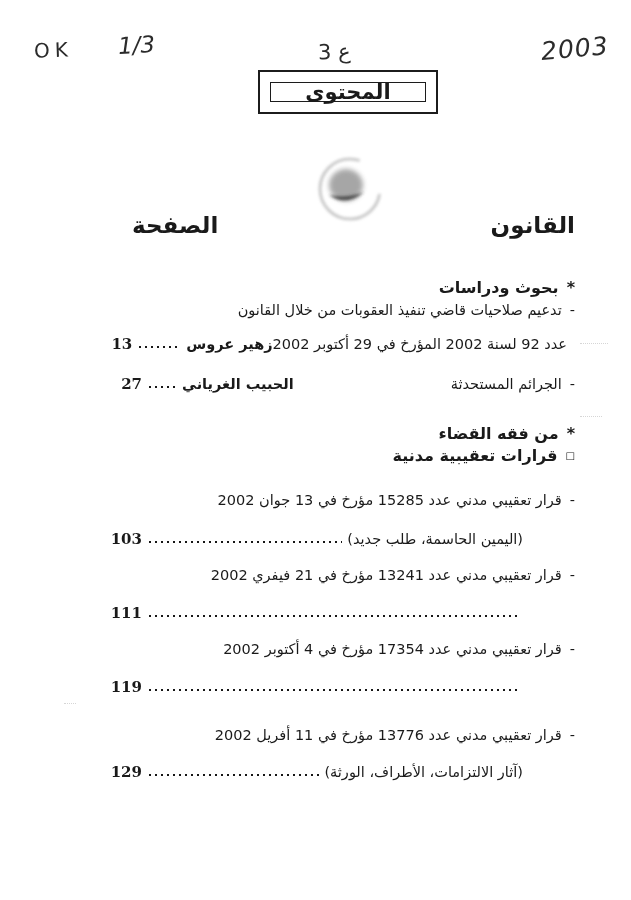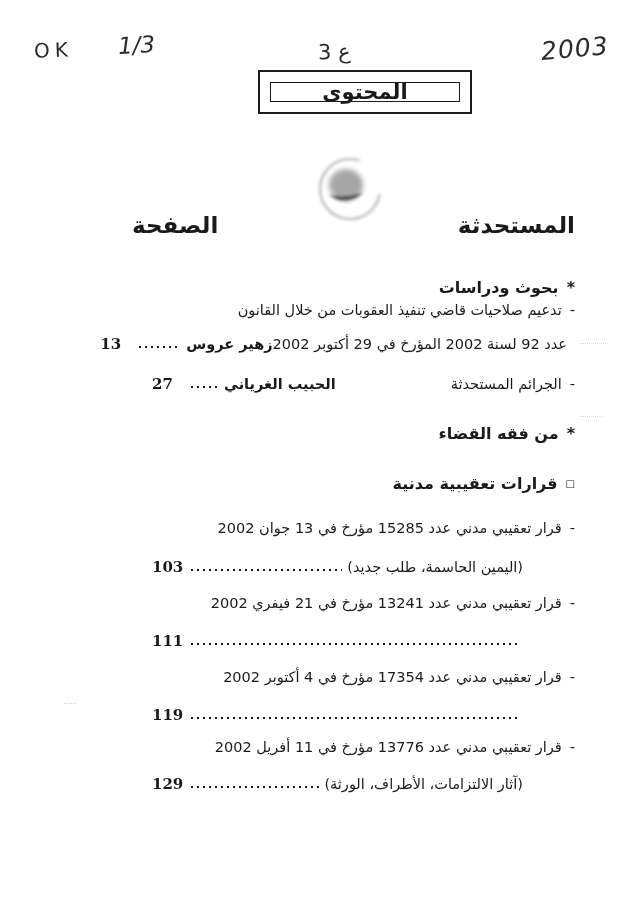--- a/index.html
+++ b/index.html
@@ -9,21 +9,21 @@
     font-family:"DejaVu Sans",sans-serif;
   }
   
   .hw{position:absolute;color:#2b2b2b;white-space:nowrap;}
   .hw-ok{left:34px;top:38px;font-size:20px;letter-spacing:5px;transform:rotate(-2deg);}
   .hw-frac{left:118px;top:32px;font-size:23px;font-style:italic;transform:rotate(-3deg);}
   .hw-issue{left:318px;top:40px;font-size:21px;direction:rtl;transform:rotate(-2deg);letter-spacing:8px;}
   .hw-year{left:541px;top:34px;font-size:25px;font-style:italic;transform:rotate(-5deg);letter-spacing:1px;}
   
   .titlebox{
-    position:absolute;left:258px;top:70px;width:214px;height:44px;
+    position:absolute;left:258px;top:70px;width:180px;height:44px;
     border:2px solid #1c1c1c;padding:10px;box-sizing:border-box;
   }
   .titlebox-inner{
     width:100%;height:100%;border:1px solid #1c1c1c;box-sizing:border-box;
     display:flex;align-items:center;justify-content:center;
   }
   .title-text{font-size:21px;font-weight:bold;direction:rtl;}
   
   .stamp{position:absolute;left:311px;top:147px;}
   
@@ -44,22 +44,22 @@
   .author{font-weight:bold;}
   .ind8{padding-right:8px;}
   .ind52{padding-right:52px;}
   .dots{
     height:4px;align-self:baseline;margin:0 5px;
     background-image:radial-gradient(circle,#161616 1.05px,rgba(0,0,0,0) 1.35px);
     background-size:6px 4px;background-repeat:repeat-x;background-position:0 bottom;
   }
   .dots-fill{flex:1;}
   .pg{
-    width:32px;flex:0 0 32px;direction:ltr;text-align:left;
-    font-family:"DejaVu Serif",serif;font-weight:bold;font-size:15px;margin-left:42px;
+    width:32px;flex:0 0 32px;direction:ltr;text-align:right;
+    font-family:"DejaVu Serif",serif;font-weight:bold;font-size:15px;
   }
   
   .artifact{position:absolute;border-top:1px dotted #d6d6d6;height:0;}
   .a1{left:580px;top:343px;width:28px;}
   .a2{left:580px;top:416px;width:22px;}
   .a3{left:64px;top:703px;width:12px;}
 </style>
 </head>
 <body>
 
@@ -86,21 +86,21 @@
         </filter>
     </defs>
     <circle cx="39" cy="42" r="30" fill="none" stroke="#8f8f8f" stroke-width="2.6" opacity="0.55" stroke-dasharray="146 42" stroke-dashoffset="-5" filter="url(#blur1)"></circle>
     <ellipse cx="35" cy="38" rx="17" ry="16" fill="#787878" opacity="0.65" filter="url(#blur2)"></ellipse>
     <path d="M 18,48 Q 35,60 53,45 Q 36,52 18,48 Z" fill="#2e2e2e" opacity="0.8" filter="url(#blur1)"></path>
   </svg>
 
   <div class="content">
 
     <div class="row hdr">
-      <span class="colh">المستحدثة</span>
+      <span class="colh">القانون</span>
       <span class="colh pageh">الصفحة</span>
     </div>
 
     <div class="row head blockrow" style="margin-top:37px">
       <span class="mk">*</span><span>بحوث ودراسات</span>
     </div>
 
     <div class="row blockrow" style="">
       <span class="mk">-</span><span>تدعيم صلاحيات قاضي تنفيذ العقوبات من خلال القانون</span>
     </div>
@@ -119,21 +119,21 @@
       <span class="sp"></span>
       <span class="author">الحبيب الغرياني</span>
       <span class="dots" style="flex:0 0 30px"></span>
       <span class="pg">27</span>
     </div>
 
     <div class="row head blockrow" style="margin-top:30px">
       <span class="mk">*</span><span>من فقه القضاء</span>
     </div>
 
-    <div class="row head blockrow" style="margin-top:28px">
+    <div class="row head blockrow" style="">
       <span class="submk">□</span><span>قرارات تعقيبية مدنية</span>
     </div>
 
     <div class="row blockrow" style="margin-top:22px">
       <span class="mk">-</span><span>قرار تعقيبي مدني عدد 15285 مؤرخ في 13 جوان 2002</span>
     </div>
     <div class="row fx ind52" style="margin-top:19px">
       <span>(اليمين الحاسمة، طلب جديد)</span>
       <span class="dots dots-fill"></span>
       <span class="pg">103</span>
@@ -148,21 +148,21 @@
     </div>
 
     <div class="row blockrow" style="margin-top:16px">
       <span class="mk">-</span><span>قرار تعقيبي مدني عدد 17354 مؤرخ في 4 أكتوبر 2002</span>
     </div>
     <div class="row fx ind52" style="margin-top:18px">
       <span class="dots dots-fill"></span>
       <span class="pg">119</span>
     </div>
 
-    <div class="row blockrow" style="margin-top:12px">
+    <div class="row blockrow" style="margin-top:28px">
       <span class="mk">-</span><span>قرار تعقيبي مدني عدد 13776 مؤرخ في 11 أفريل 2002</span>
     </div>
     <div class="row fx ind52" style="margin-top:17px">
       <span>(آثار الالتزامات، الأطراف، الورثة)</span>
       <span class="dots dots-fill"></span>
       <span class="pg">129</span>
     </div>
 
   </div>
 

